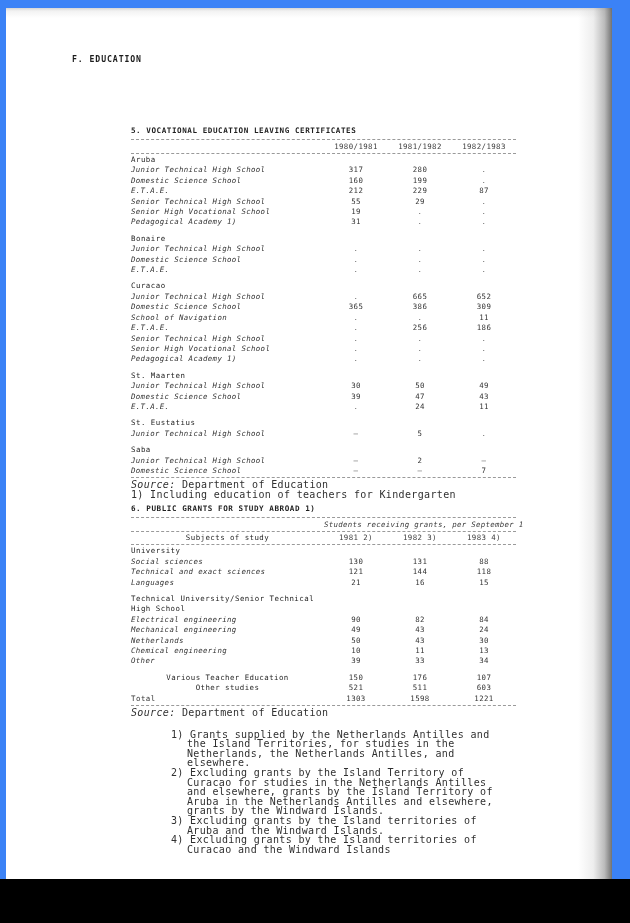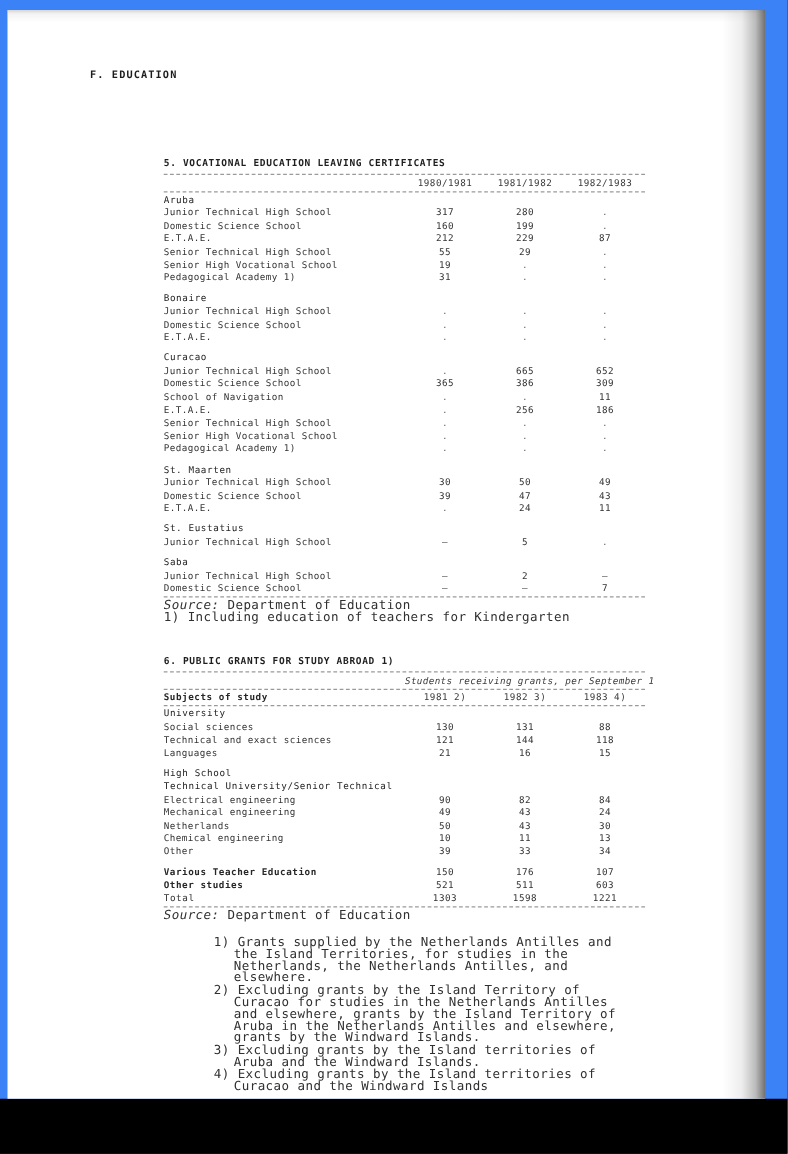--- a/index.html
+++ b/index.html
@@ -93,21 +93,21 @@
 
   .table-block {
     position: absolute;
     left: 125px;
     width: 385px;
     font-size: 7.4px;
     line-height: 10.6px;
     color: #333;
   }
   #table-5 { top: 118px; }
-  #table-6 { top: 516px; }
+  #table-6 { top: 496px; }
 
   .tbl-title {
     font-size: 7.6px;
     font-weight: bold;
     letter-spacing: 0.55px;
     color: #1e1e1e;
     margin-bottom: 2px;
     white-space: nowrap;
   }
 
@@ -154,23 +154,23 @@
     color: #1d1d1d;
     letter-spacing: 0.5px;
     padding-top: 3px;
   }
   .grp.first { padding-top: 0; }
   .item {
     padding-left: 22px;
     letter-spacing: 0.35px;
     color: #343434;
   }
-  .item.ital { }
+  .item.ital { font-style: italic; }
   .lbl-plain { letter-spacing: 0.45px; color: #272727; font-weight: bold;}
-  .lbl-plain.reg { font-weight: bold; }
+  .lbl-plain.reg { font-weight: normal; text-align: center; }
   .gap-row td { height: 6px; line-height: 6px; font-size: 0; }
 
   .num { text-align: center; letter-spacing: 0.4px; color: #343434; }
   .num.dot { color: #666; }
   .num.dash { color: #555; }
 
   .total-row td { padding-top: 7px; }
   .total-lbl { padding-left: 40px; letter-spacing: 0.5px; }
 
   .src {
@@ -506,27 +506,27 @@
               <tr>
                 <td class="item ital">Languages</td>
                 <td class="num">21</td>
                 <td class="num">16</td>
                 <td class="num">15</td>
               </tr>
               <tr class="gap-row">
                 <td colspan="4"></td>
               </tr>
               <tr>
+                <td class="grp">Technical University/Senior Technical</td>
+                <td></td>
+                <td></td>
+                <td></td>
+              </tr>
+              <tr>
                 <td class="grp first">High School</td>
-                <td></td>
-                <td></td>
-                <td></td>
-              </tr>
-              <tr>
-                <td class="grp">Technical University/Senior Technical</td>
                 <td></td>
                 <td></td>
                 <td></td>
               </tr>
               <tr>
                 <td class="item ital">Electrical engineering</td>
                 <td class="num">90</td>
                 <td class="num">82</td>
                 <td class="num">84</td>
               </tr>

